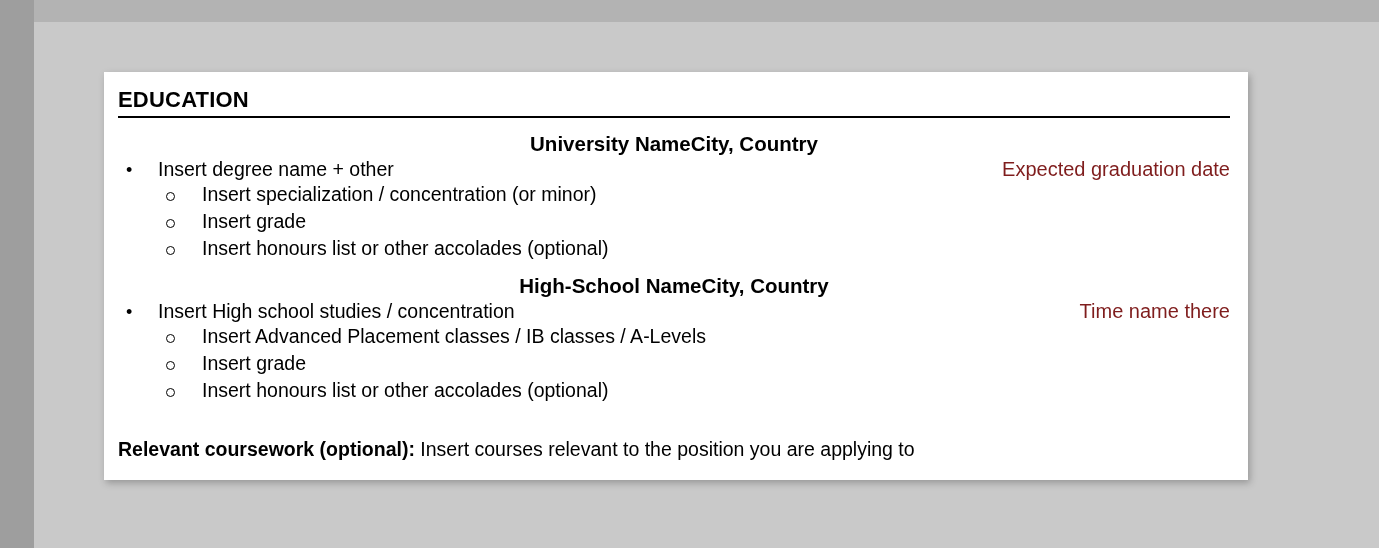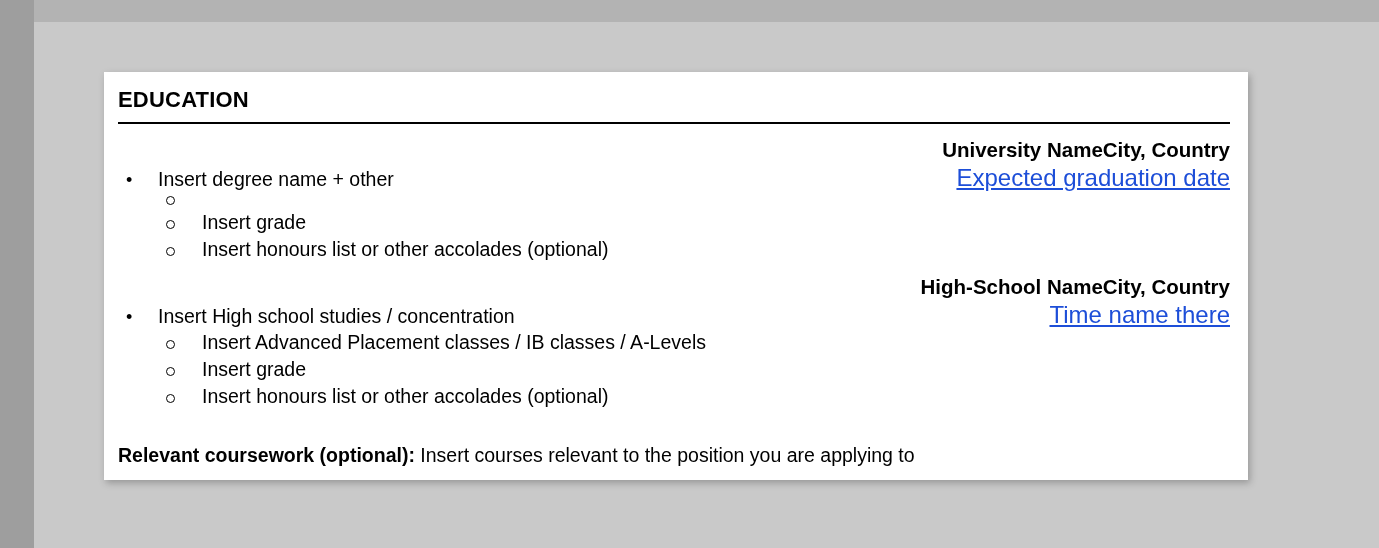--- a/index.html
+++ b/index.html
@@ -37,30 +37,30 @@
     box-shadow: 2px 3px 7px rgba(0,0,0,0.25);
     box-sizing: border-box;
     padding: 16px 18px 0 14px;
   }
   .section-title {
     font-size: 22px;
     font-weight: bold;
     color: #000;
     letter-spacing: 0.2px;
     line-height: 1.1;
-    padding-bottom: 10px;
+    padding-bottom: 4px;
   }
   .rule {
     border: 0;
     border-top: 2px solid #000;
     margin: 0 0 14px 0;
   }
   .entry-header {
     display: flex;
-    justify-content: flex-end;
+    justify-content: center;
     align-items: baseline;
     font-size: 20.5px;
     font-weight: bold;
     color: #000;
     margin-bottom: 2px;
   }
   .bullet-line {
     display: flex;
     align-items: baseline;
   }
@@ -73,25 +73,24 @@
     line-height: 1;
     box-sizing: border-box;
   }
   .bullet-text {
     flex: 1 1 auto;
     font-size: 19.5px;
     color: #000;
   }
   .right-text {
     flex: 0 0 auto;
-    font-size: 24px;
-    color: #1d4ed8;
+    font-size: 20px;
+    color: #7f1d1d;
     text-align: right;
     padding-left: 16px;
-    text-decoration: underline;
   }
   ul.sublist {
     list-style: none;
     margin: 2px 0 0 0;
     padding: 0;
   }
   ul.sublist li {
     display: flex;
     align-items: baseline;
     margin-bottom: 4px;
@@ -149,20 +148,21 @@
       <span>City, Country</span>
     </div>
     <div class="bullet-line">
       <span class="bullet-mark">•</span>
       <span class="bullet-text">Insert degree name + other</span>
       <span class="right-text">Expected graduation date</span>
     </div>
     <ul class="sublist">
       <li>
         <span class="sub-mark"><span class="circle"></span></span>
+        <span class="sub-text">Insert specialization / concentration (or minor)</span>
       </li>
       <li>
         <span class="sub-mark"><span class="circle"></span></span>
         <span class="sub-text">Insert grade</span>
       </li>
       <li>
         <span class="sub-mark"><span class="circle"></span></span>
         <span class="sub-text">Insert honours list or other accolades (optional)</span>
       </li>
     </ul>

